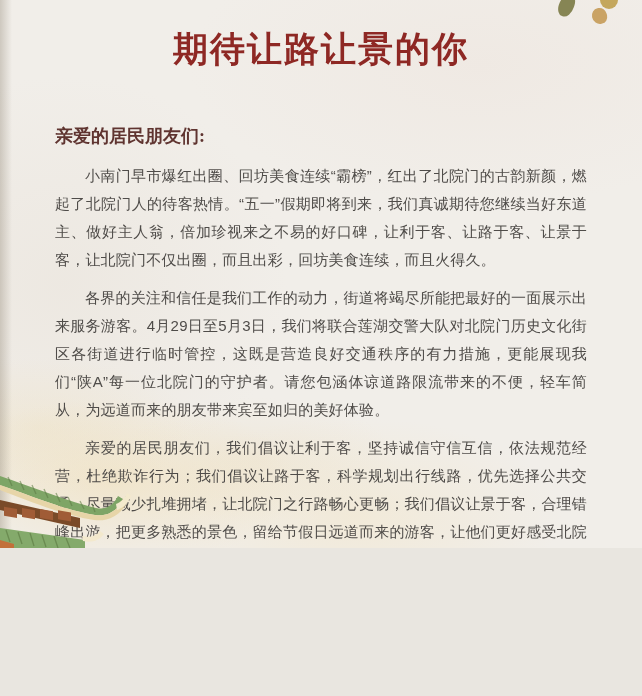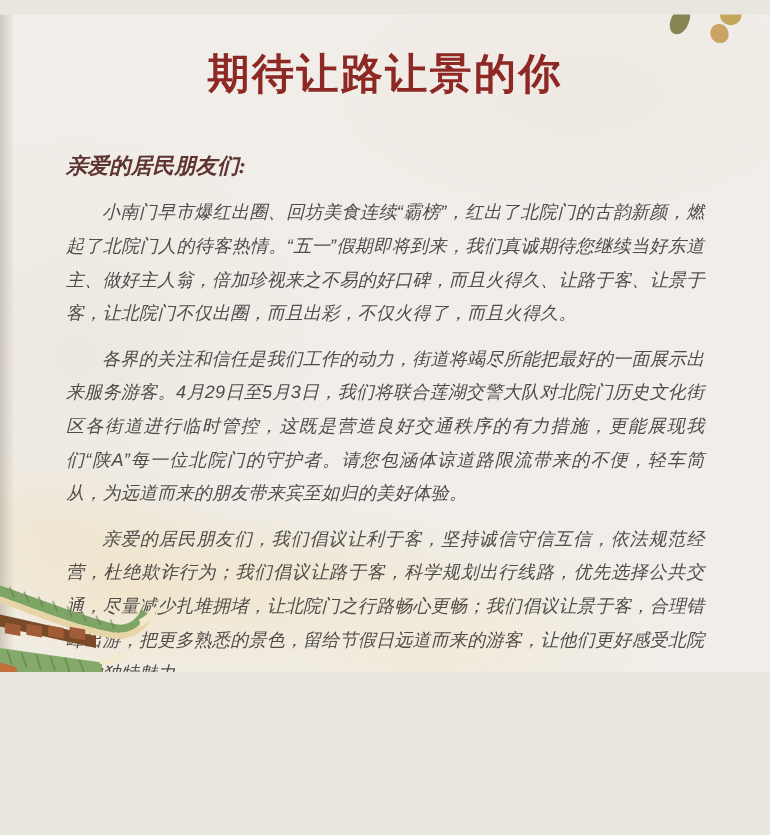--- a/index.html
+++ b/index.html
@@ -1,19 +1,19 @@
 <!DOCTYPE html>
 <html><head>
 <meta charset="utf-8">
 <style>
   html,body{margin:0;padding:0;background:#e9e6e0;}
   .page{
     position:relative;
     width:642px;height:548px;
-    margin:12px auto;
+    margin:0 auto;
     overflow:hidden;
     background-color:#f1eee9;
     background-image:
       radial-gradient(ellipse 260px 120px at 18% 88%, rgba(240,222,180,.55), rgba(240,222,180,0) 70%),
       radial-gradient(ellipse 300px 140px at 55% 94%, rgba(242,228,196,.45), rgba(242,228,196,0) 70%),
       radial-gradient(ellipse 220px 100px at 6% 78%, rgba(238,224,190,.40), rgba(238,224,190,0) 70%),
       radial-gradient(ellipse 420px 200px at 75% 12%, rgba(236,224,216,.35), rgba(236,224,216,0) 70%),
       radial-gradient(ellipse 320px 300px at 10% 52%, rgba(226,217,205,.28), rgba(226,217,205,0) 70%),
       radial-gradient(ellipse 200px 90px at 40% 84%, rgba(234,219,186,.30), rgba(234,219,186,0) 70%);
     font-family:"Liberation Sans","DejaVu Sans",sans-serif;
@@ -25,21 +25,21 @@
   }
   .title{
     margin:0;padding:26px 0 0 0;
     text-align:center;
     font-family:"Liberation Serif","DejaVu Serif",serif;
     font-size:35px;font-weight:bold;
     letter-spacing:2px;
     color:#8e2824;
   }
   .content{
-    position:absolute;top:114px;left:55px;width:532px;font-style:italic;
+    position:absolute;top:124px;left:55px;width:532px;
   }
   .salutation{
     font-family:"Liberation Serif","DejaVu Serif",serif;
     font-size:18px;font-weight:bold;
     color:#5f3430;
     margin:0 0 14px 0;
   }
   .content p{
     margin:0 0 10px 0;
     font-size:15px;line-height:28px;
@@ -80,21 +80,21 @@
   <div class="left-edge"></div>
 
   <div class="decor decor-leaf"></div>
   <div class="decor decor-petal1"></div>
   <div class="decor decor-petal2"></div>
 
   <h1 class="title">期待让路让景的你</h1>
 
   <div class="content">
     <div class="salutation">亲爱的居民朋友们:</div>
-    <p>小南门早市爆红出圈、回坊美食连续“霸榜”，红出了北院门的古韵新颜，燃起了北院门人的待客热情。“五一”假期即将到来，我们真诚期待您继续当好东道主、做好主人翁，倍加珍视来之不易的好口碑，而且火得久、让路于客、让景于客，让北院门不仅出圈，而且出彩，不仅火得了，而且火得久。</p>
+    <p>小南门早市爆红出圈、回坊美食连续“霸榜”，红出了北院门的古韵新颜，燃起了北院门人的待客热情。“五一”假期即将到来，我们真诚期待您继续当好东道主、做好主人翁，倍加珍视来之不易的好口碑，让利于客、让路于客、让景于客，让北院门不仅出圈，而且出彩，回坊美食连续，而且火得久。</p>
     <p>各界的关注和信任是我们工作的动力，街道将竭尽所能把最好的一面展示出来服务游客。4月29日至5月3日，我们将联合莲湖交警大队对北院门历史文化街区各街道进行临时管控，这既是营造良好交通秩序的有力措施，更能展现我们“陕A”每一位北院门的守护者。请您包涵体谅道路限流带来的不便，轻车简从，为远道而来的朋友带来宾至如归的美好体验。</p>
     <p>亲爱的居民朋友们，我们倡议让利于客，坚持诚信守信互信，依法规范经营，杜绝欺诈行为；我们倡议让路于客，科学规划出行线路，优先选择公共交通，尽量减少扎堆拥堵，让北院门之行路畅心更畅；我们倡议让景于客，合理错峰出游，把更多熟悉的景色，留给节假日远道而来的游客，让他们更好感受北院门的独特魅力。</p>
   </div>
 
   <div class="signature">
     <div>北院门街道办事处</div>
   </div>
 
   <svg class="tower" width="170" height="78" viewBox="0 0 170 78" xmlns="http://www.w3.org/2000/svg">
 

